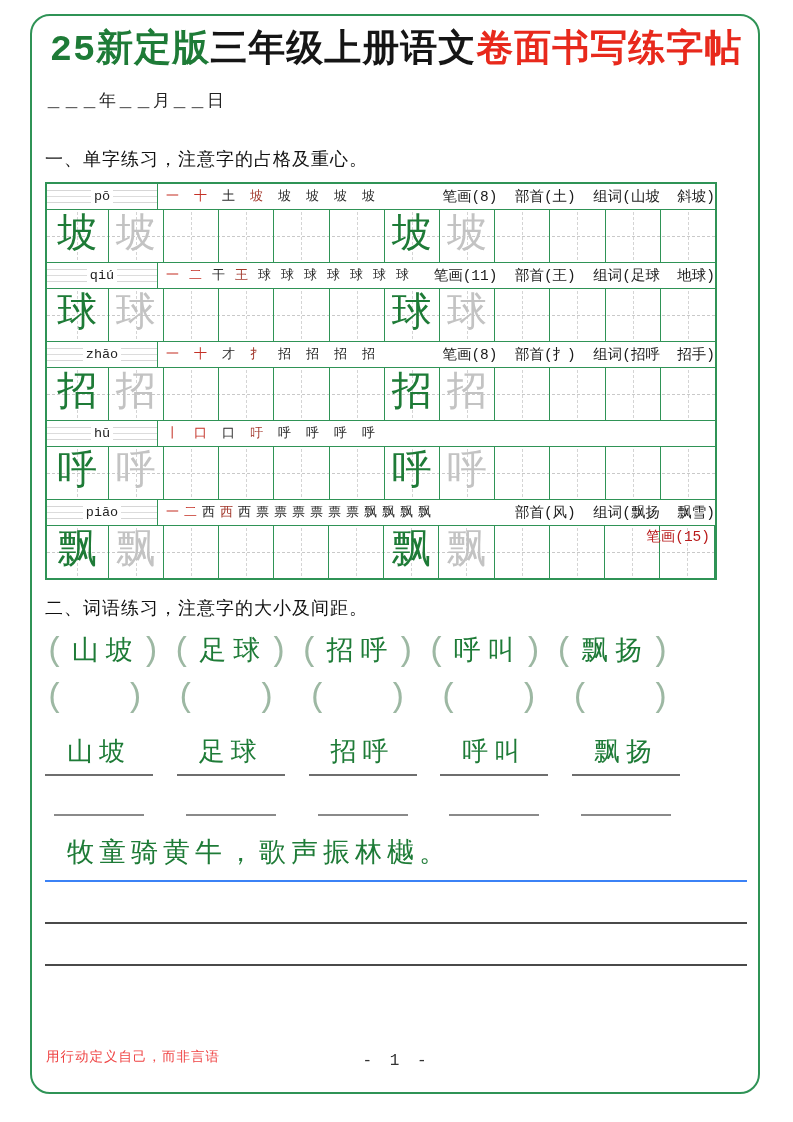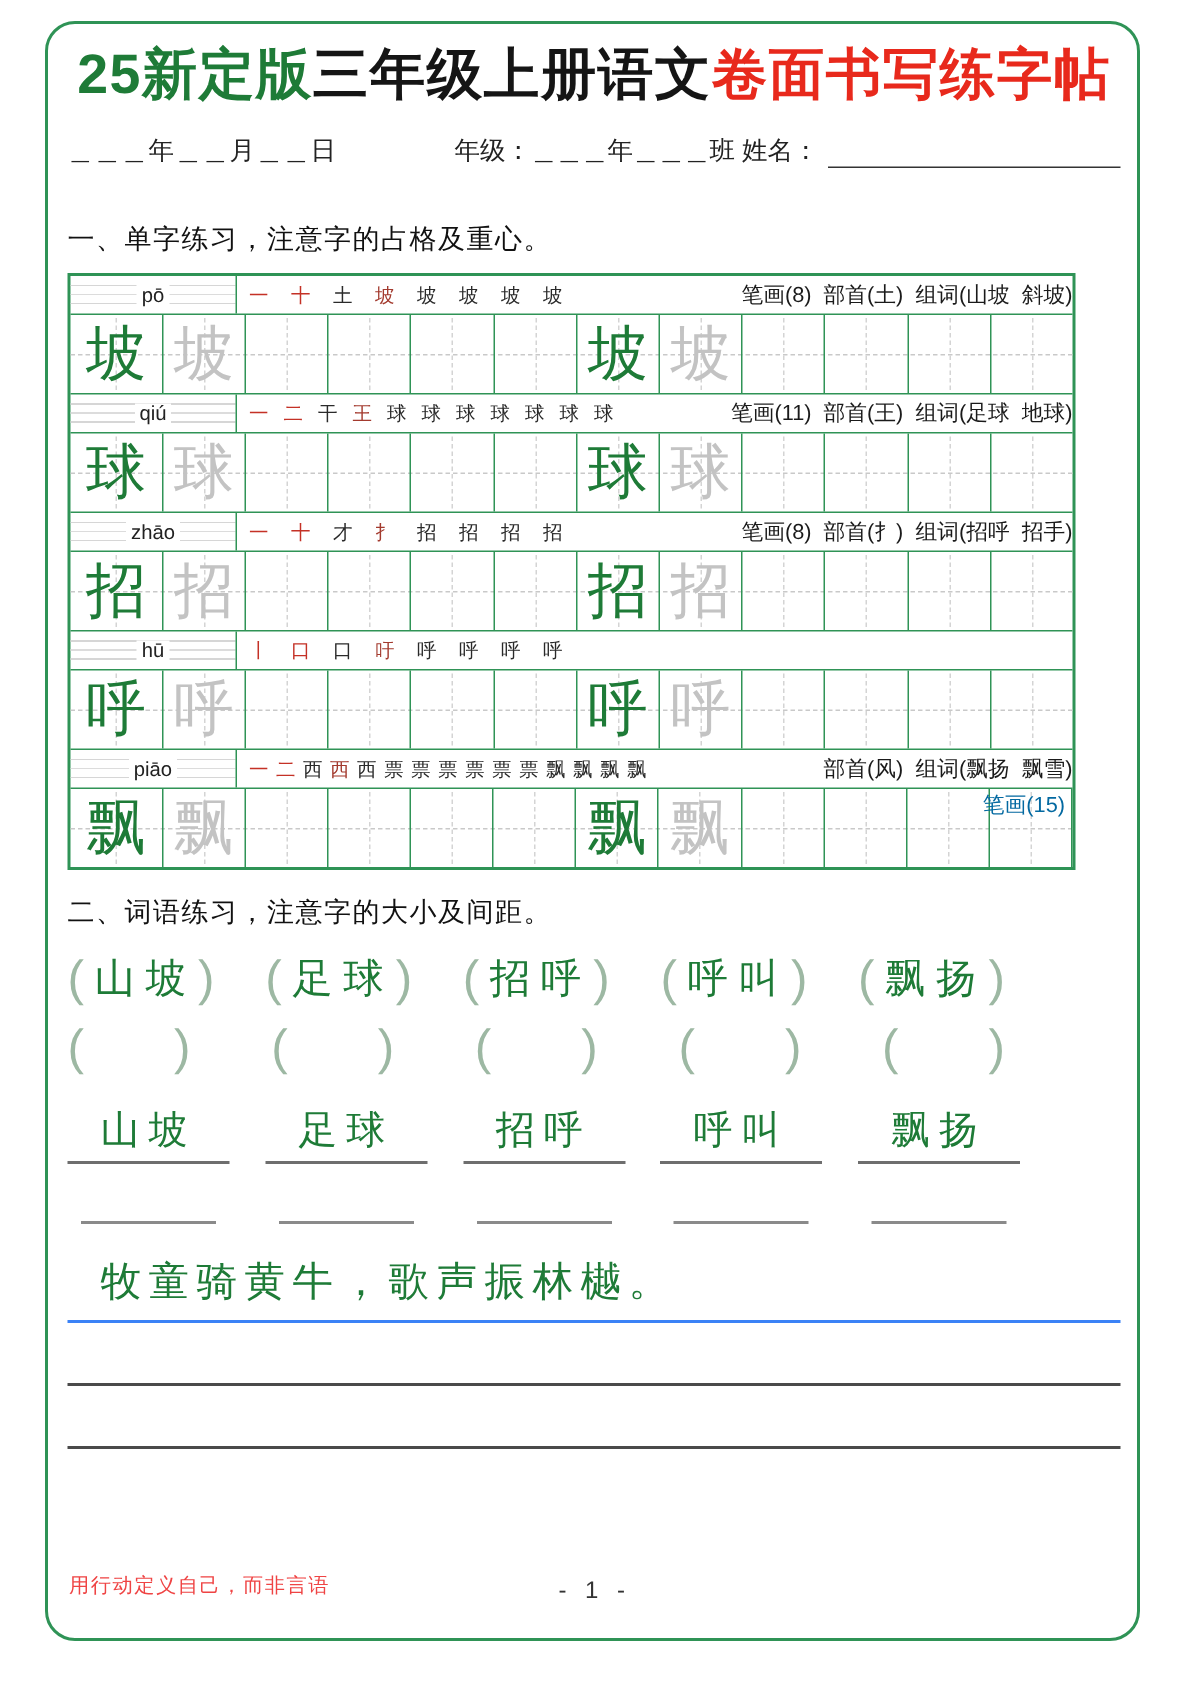--- a/index.html
+++ b/index.html
@@ -1,29 +1,29 @@
 <!DOCTYPE html>
 <html><head>
 <meta charset="utf-8">
 <style>
   html,body{margin:0;padding:0;background:#fff;}
   .page{position:relative;width:793px;height:1122px;background:#ffffff;overflow:hidden;
-        font-family:Liberation Sans, sans-serif;color:#141414;}
+        font-family:Liberation Mono, monospace;color:#141414;}
   .frame{position:absolute;left:30px;top:14px;width:726px;height:1076px;
          border:2.5px solid #2f9356;border-radius:20px;}
   .content{position:absolute;left:45px;top:26px;width:702px;}
 
   
   .title{text-align:center;font-size:37px;font-weight:bold;letter-spacing:1px;line-height:48px;white-space:nowrap;}
   .t-green{color:#1e7b37;}
   .t-black{color:#151515;}
   .t-red{color:#e8291c;}
 
   
-  .date-row{display:flex;align-items:flex-end;margin-top:14px;font-size:17px;height:24px;color:#222;}
+  .date-row{display:flex;align-items:flex-end;margin-top:14px;font-size:17px;height:24px;color:#222;gap:25px;}
   .date-left{width:258px;letter-spacing:1px;}
   .date-right{flex:1;display:flex;align-items:flex-end;}
   .name-line{flex:1;border-bottom:1.5px solid #333;height:20px;margin-left:6px;}
 
   .heading{font-size:18px;color:#111;letter-spacing:1px;}
   .h1m{margin-top:35px;}
   .h2m{margin-top:16px;}
   .h3m{margin-top:20px;}
 
   
@@ -49,21 +49,21 @@
         border-top:1px dashed #c9c9c9;z-index:0;}
   .cell{flex:1;position:relative;border-right:1px solid #2f9356;
         display:flex;align-items:center;justify-content:center;}
   .cell:first-child{flex:1.12;}
   .cell:last-child{border-right:none;}
   .cell::before{content:"";position:absolute;left:50%;top:2px;bottom:2px;
         border-left:1px dashed #d4d4d4;z-index:0;}
   .ch{position:relative;z-index:1;font-size:40px;line-height:50px;}
   .green{color:#1e7b37;}
   .faded{color:#c3c3c3;}
-  .extra{position:absolute;top:1px;right:5px;z-index:2;font-size:14.5px;color:#0369a1;}
+  .extra{position:absolute;top:1px;right:5px;z-index:2;font-size:14.5px;color:#b91c1c;}
 
   
   .paren-row{display:flex;justify-content:space-between;width:625px;margin-top:12px;height:40px;align-items:center;}
   .paren-row.empty{margin-top:8px;height:36px;}
   .pgroup{display:flex;align-items:center;}
   .paren{font-size:33px;color:#9db8a3;font-weight:normal;line-height:36px;}
   .pword{font-size:27px;color:#1e7b37;letter-spacing:7px;margin:0 1px 0 7px;line-height:36px;}
   .pspace{display:inline-block;width:60px;}
   .word-line-row{display:flex;justify-content:space-between;width:635px;margin-top:20px;}
   .wcol{width:108px;text-align:center;border-bottom:2px solid #6e6e6e;padding-bottom:4px;}
@@ -90,24 +90,20 @@
 <div class="page">
   <div class="frame"></div>
   <div class="content">
 
     <div class="title">
       <span class="t-green">25新定版</span><span class="t-black">三年级上册语文</span><span class="t-red">卷面书写练字帖</span>
     </div>
 
     <div class="date-row">
       <span class="date-left">＿＿＿年＿＿月＿＿日</span>
-      <span class="date-right">
-        <span>年级：＿＿＿年＿＿＿班 姓名：</span>
-        <span class="name-line"></span>
-      </span>
     </div>
 
     <div class="heading h1m">一、单字练习，注意字的占格及重心。</div>
 
     <div class="char-table" id="char-table">
         <div class="char-block">
           <div class="block-head">
             <div class="pinyin-cell">
               <span class="pinyin">pō</span>
             </div>

